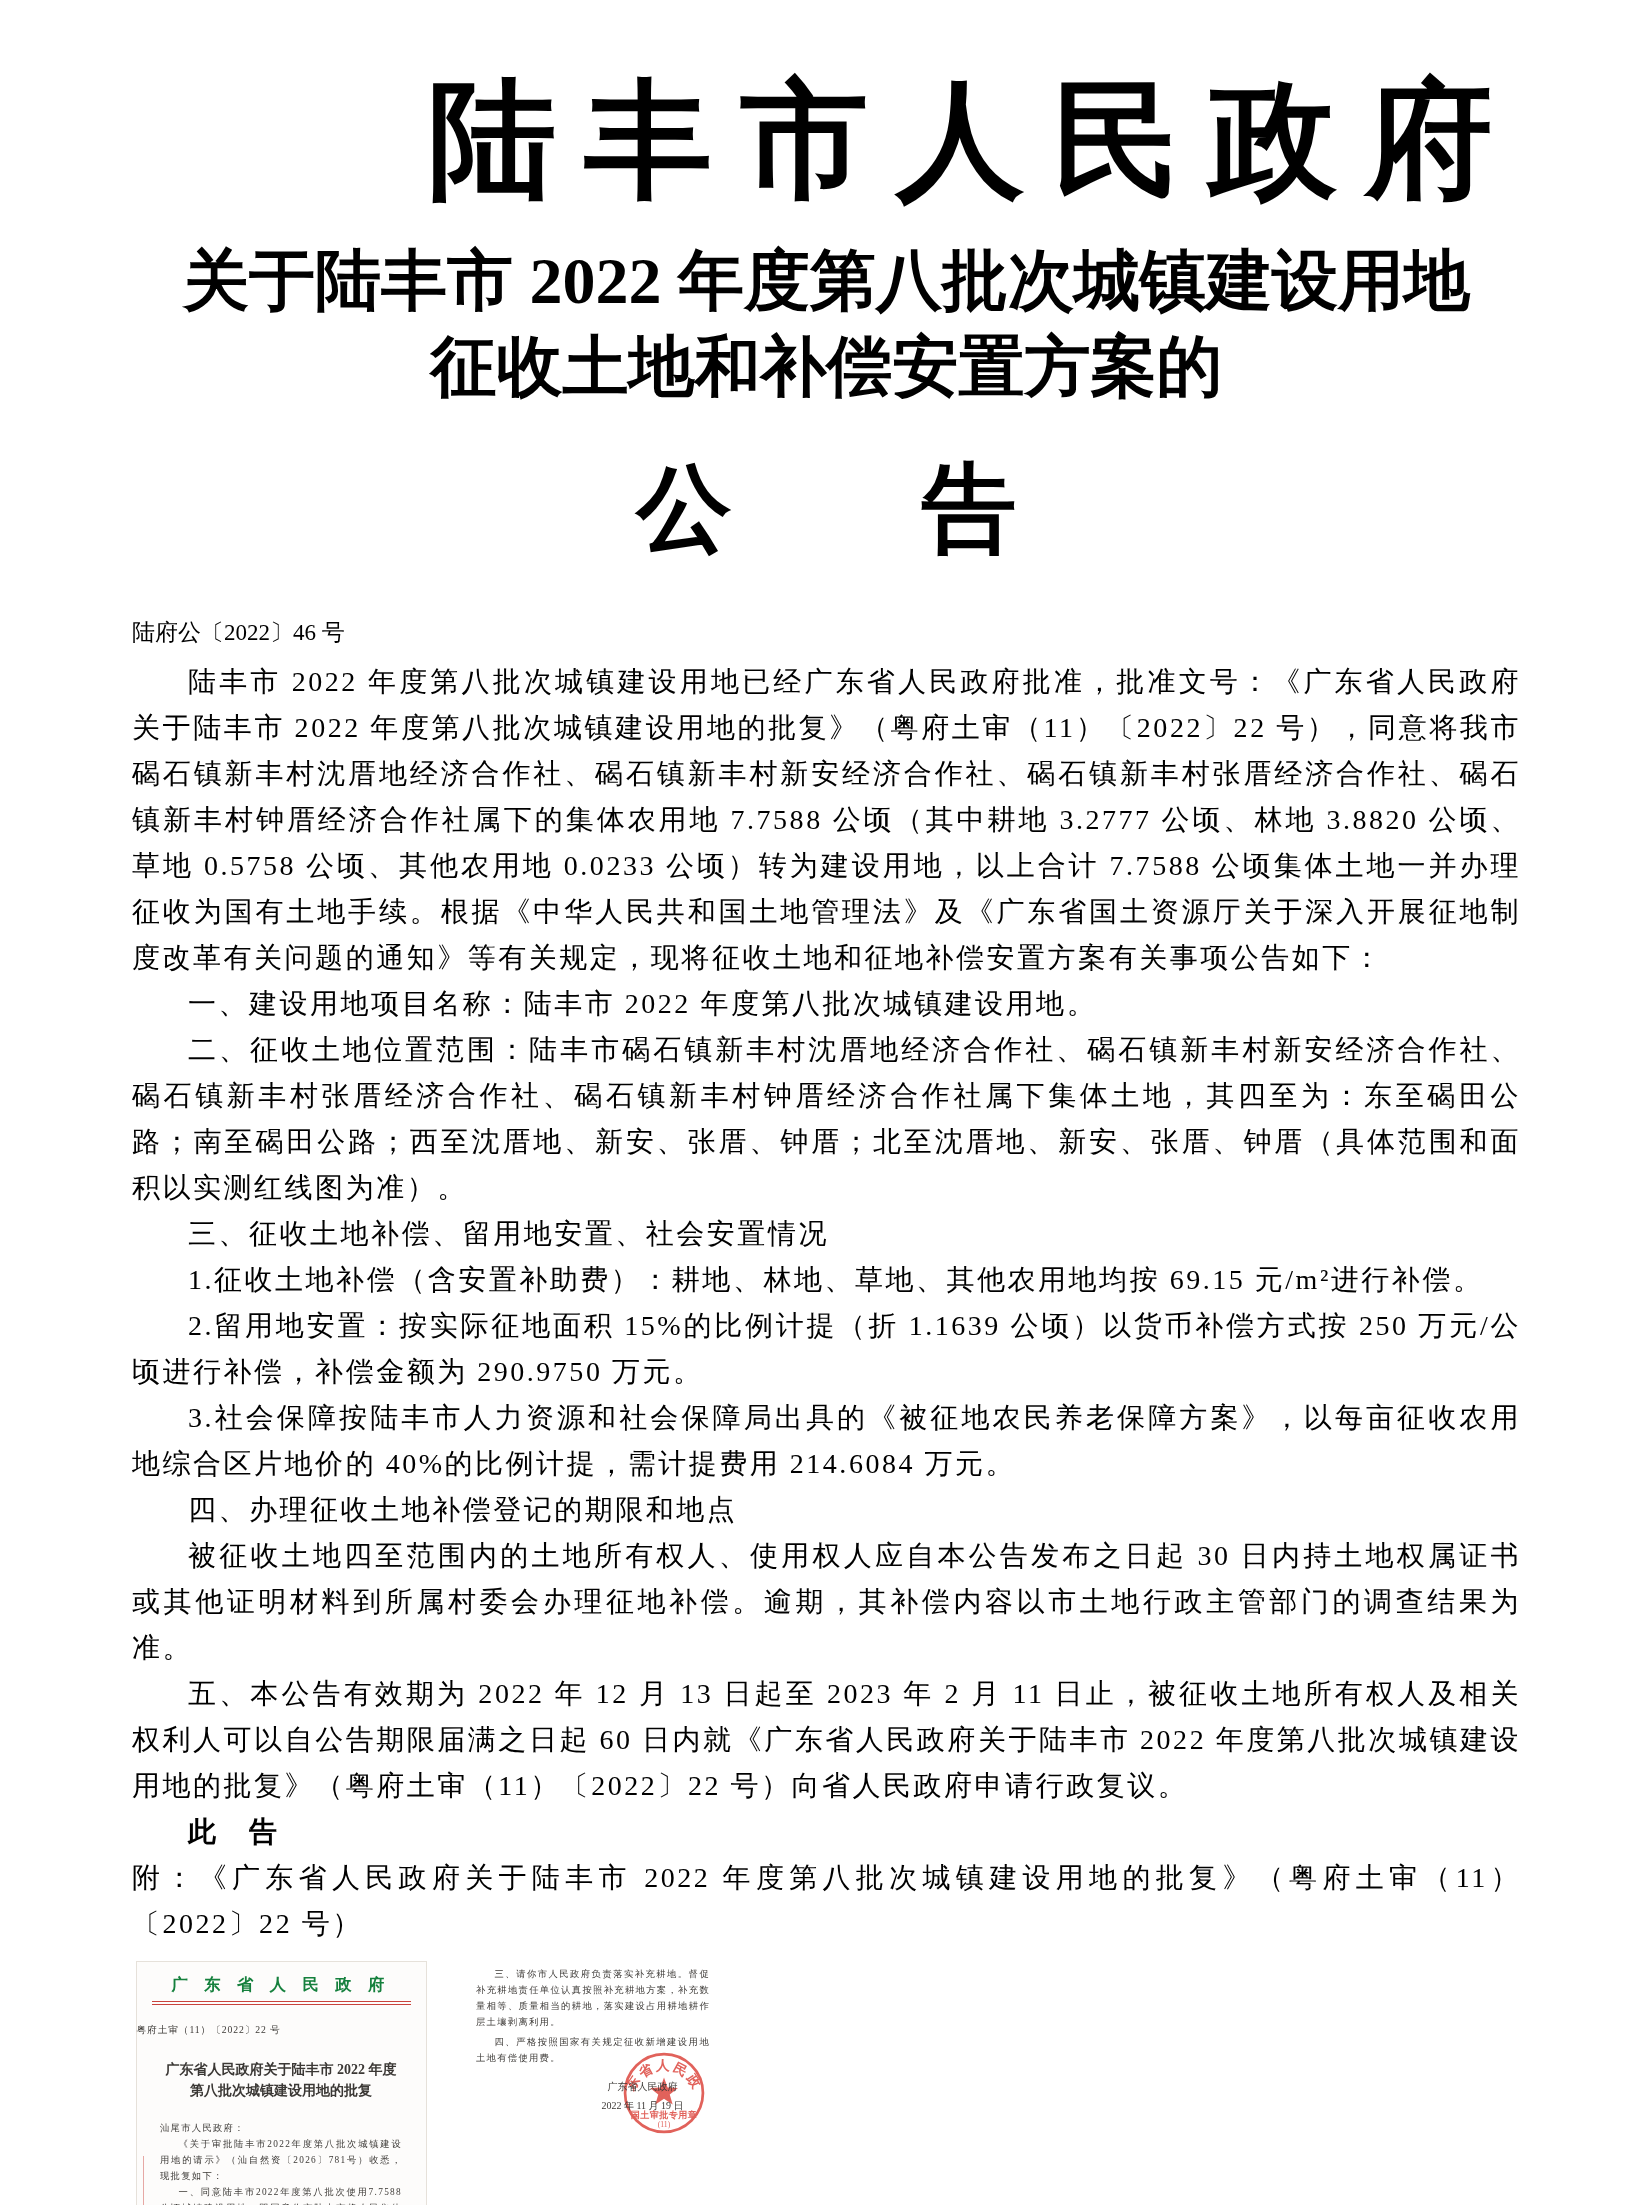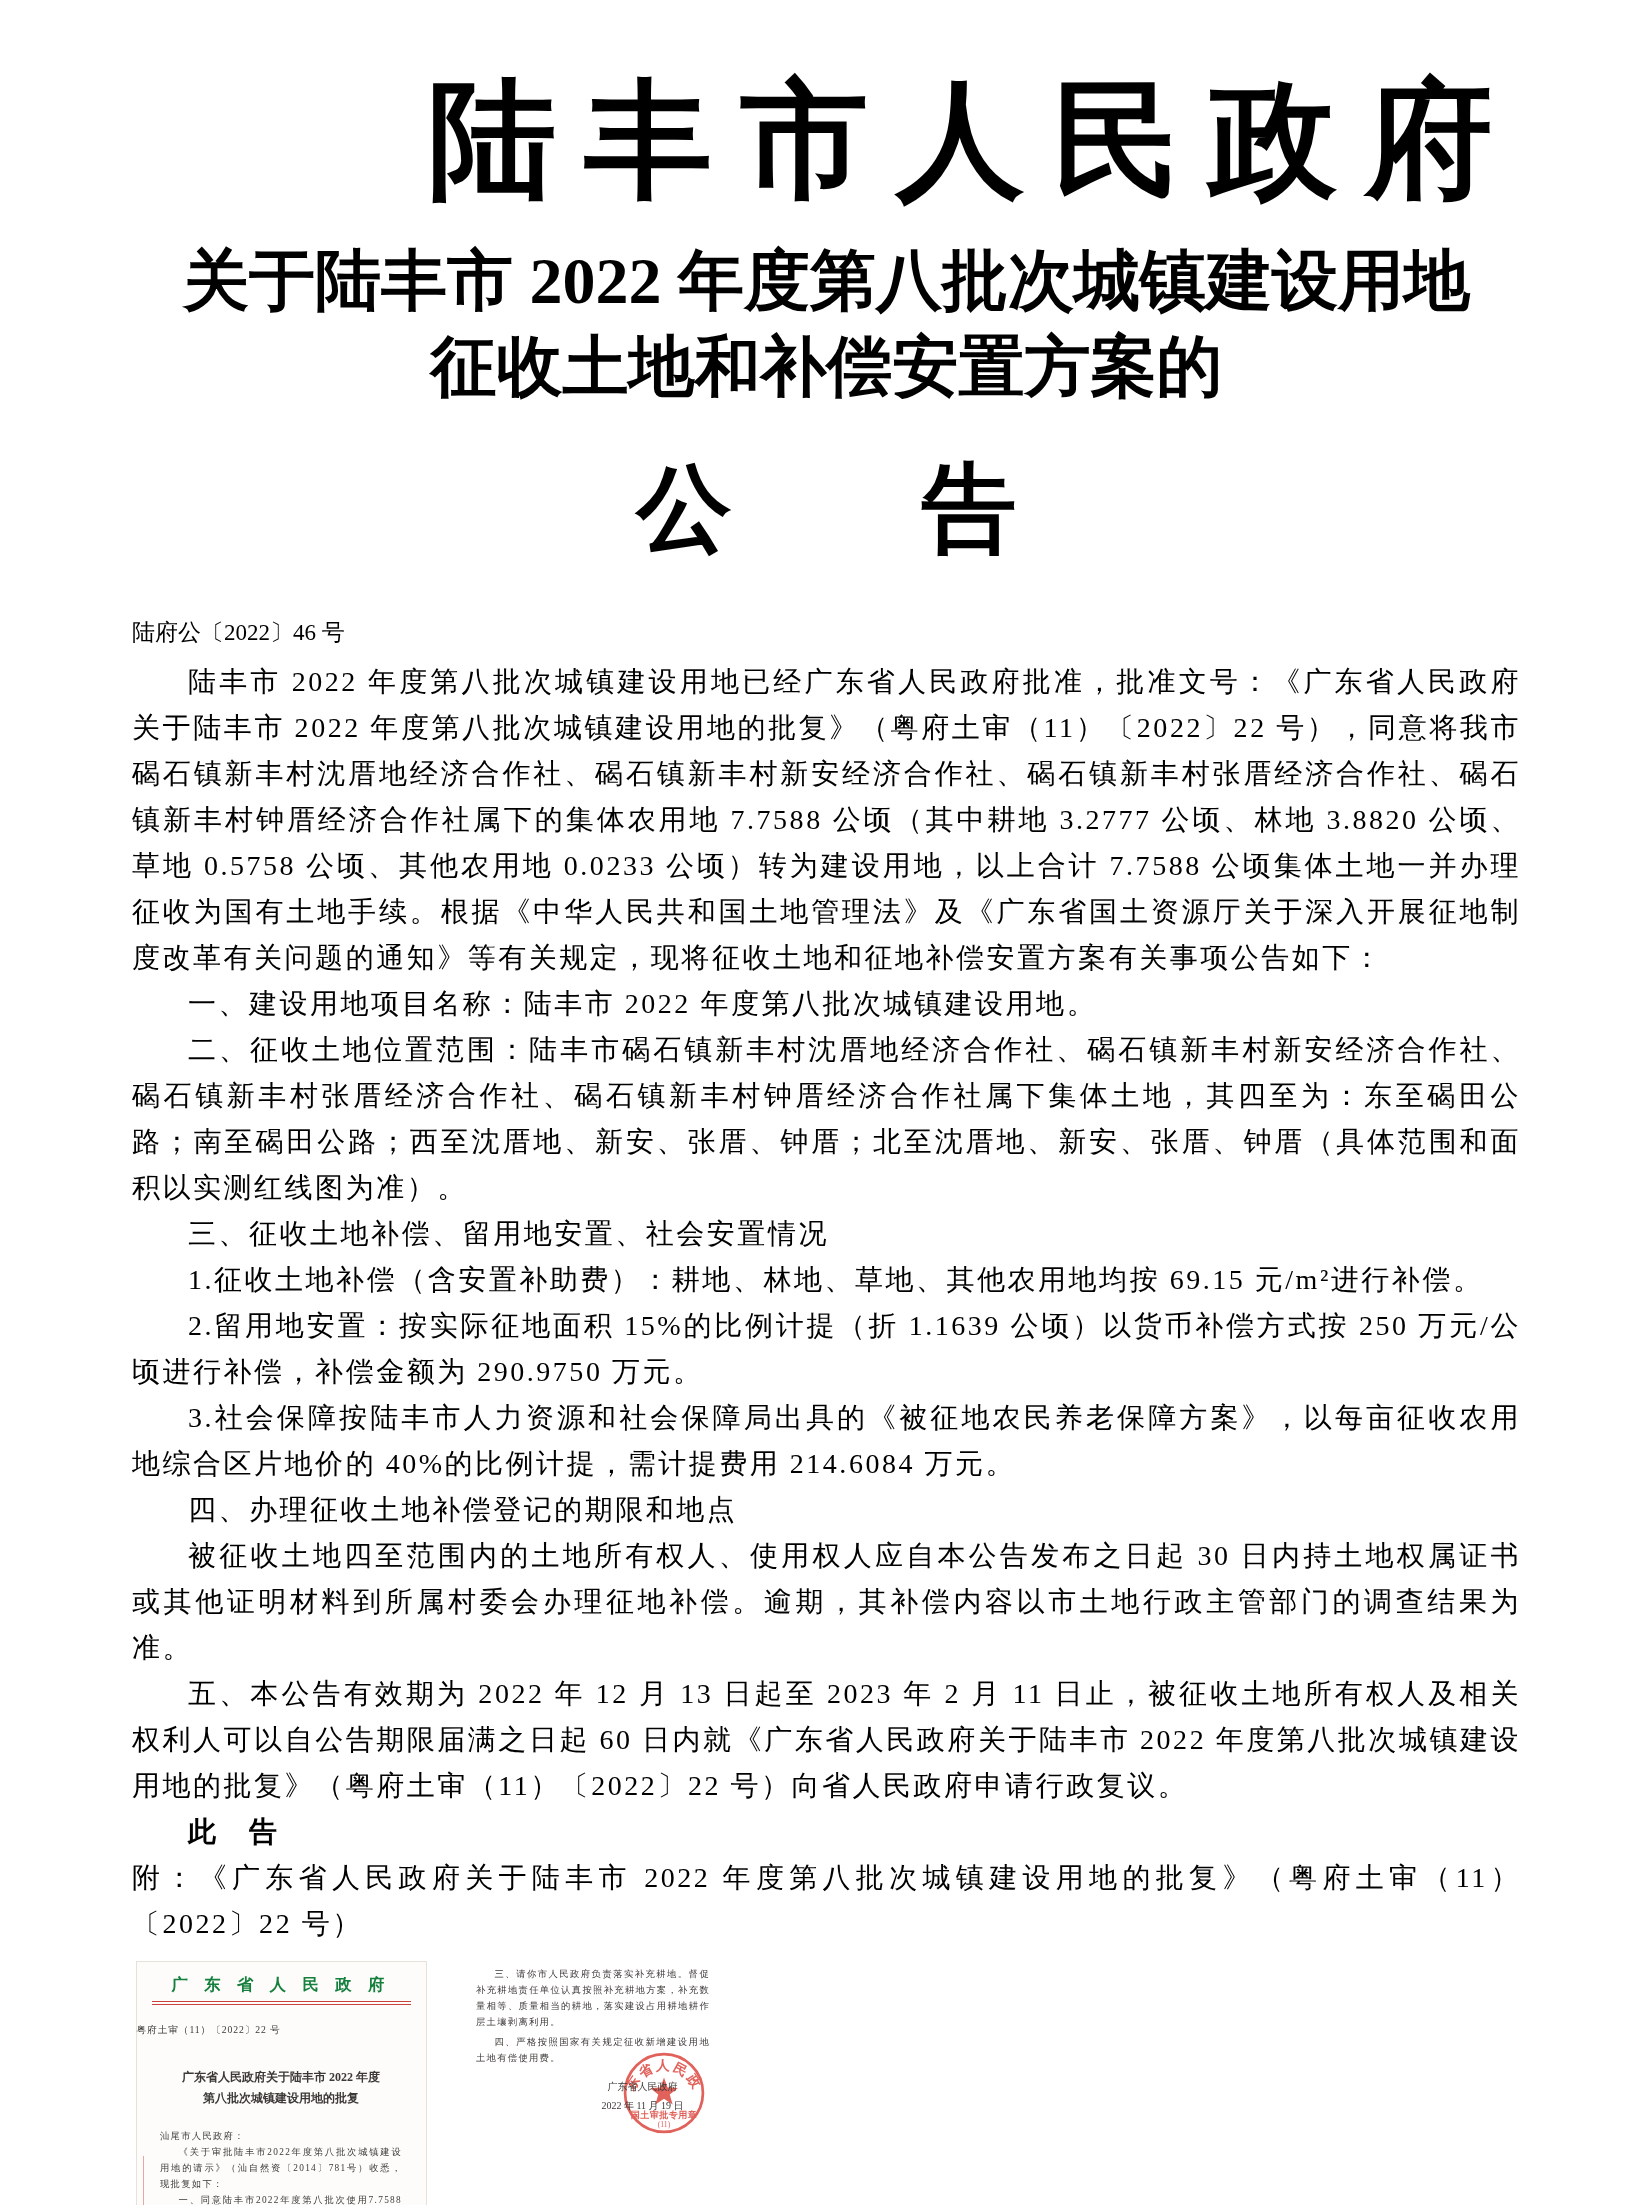--- a/index.html
+++ b/index.html
@@ -50,21 +50,21 @@
   .s1-header{
     margin-top:11.5px;text-align:center;
     color:#15803d;font-size:16.3px;font-weight:bold;letter-spacing:6.2px;
     white-space:nowrap;
   }
   .s1-rule{
     width:259px;margin:5.3px auto 0;
     border-top:1.8px solid #c9423c;border-bottom:0.9px solid #c9423c;height:2.2px;
   }
   .s1-docno{margin-top:19.4px;text-align:left;font-size:9.7px;letter-spacing:0.9px;}
-  .s1-title{margin-top:30px;text-align:center;font-size:12px;font-weight:bold;line-height:21px;}
+  .s1-title{margin-top:22px;text-align:center;font-size:14px;font-weight:bold;line-height:21px;}
   .s1-body{
     margin:18.5px auto 0;width:242px;
     font-size:9.3px;line-height:16px;letter-spacing:1.3px;text-align:justify;
   }
   .s1-body p{margin:0;text-indent:2em;}
   .s1-body p.no-indent{text-indent:0;}
   .s1-edge{position:absolute;left:6.6px;top:194px;bottom:26.5px;width:1.3px;background:rgba(201,66,60,.45);}
 
   
   .scan2{position:absolute;left:320px;top:0.9px;width:393px;height:441px;color:#3b3835;}
@@ -118,21 +118,21 @@
       <div class="scan1">
         <div class="s1-header">广 东 省 人 民 政 府</div>
         <div class="s1-rule"></div>
         <div class="s1-docno">粤府土审（11）〔2022〕22 号</div>
         <div class="s1-title">
           <div>广东省人民政府关于陆丰市 2022 年度</div>
           <div>第八批次城镇建设用地的批复</div>
         </div>
         <div class="s1-body">
           <p class="no-indent">汕尾市人民政府：</p>
-          <p>《关于审批陆丰市2022年度第八批次城镇建设用地的请示》（汕自然资〔2014〕781号）收悉，现批复如下：</p>
+          <p>《关于审批陆丰市2022年度第八批次城镇建设用地的请示》（汕自然资〔2026〕781号）收悉，现批复如下：</p>
           <p>一、同意陆丰市2022年度第八批次使用7.7588公顷城镇建设用地，即同意你市陆丰市将农民集体所有农用地7.7588公顷（其中耕地3.2777公顷）转为建设用地并办理征地手续。上述7.7588公顷用地由当地人民政府按照土地利用总体规划和城乡规划确定的用途供应，用于城镇建设。</p>
 
         </div>
 
         <div class="s1-edge"></div>
       </div>
 
       <div class="scan2">
         <div class="s2-body">
           <p>三、请你市人民政府负责落实补充耕地。督促补充耕地责任单位认真按照补充耕地方案，补充数量相等、质量相当的耕地，落实建设占用耕地耕作层土壤剥离利用。</p>

